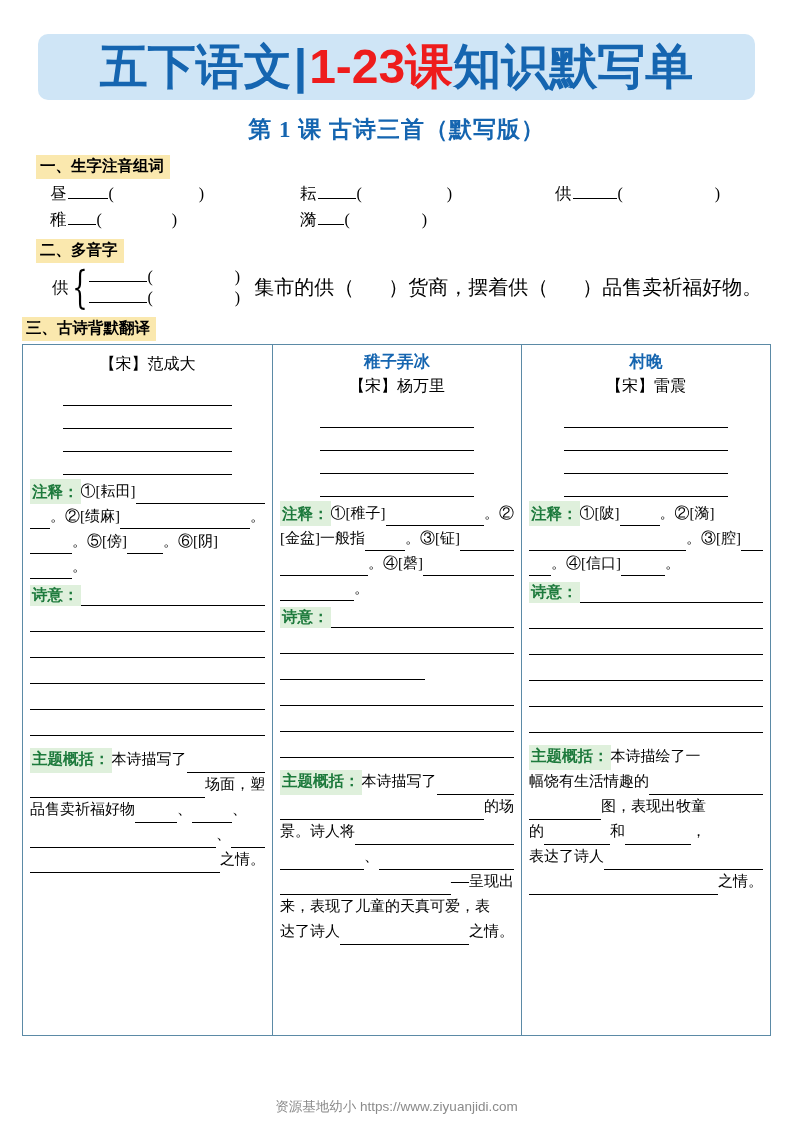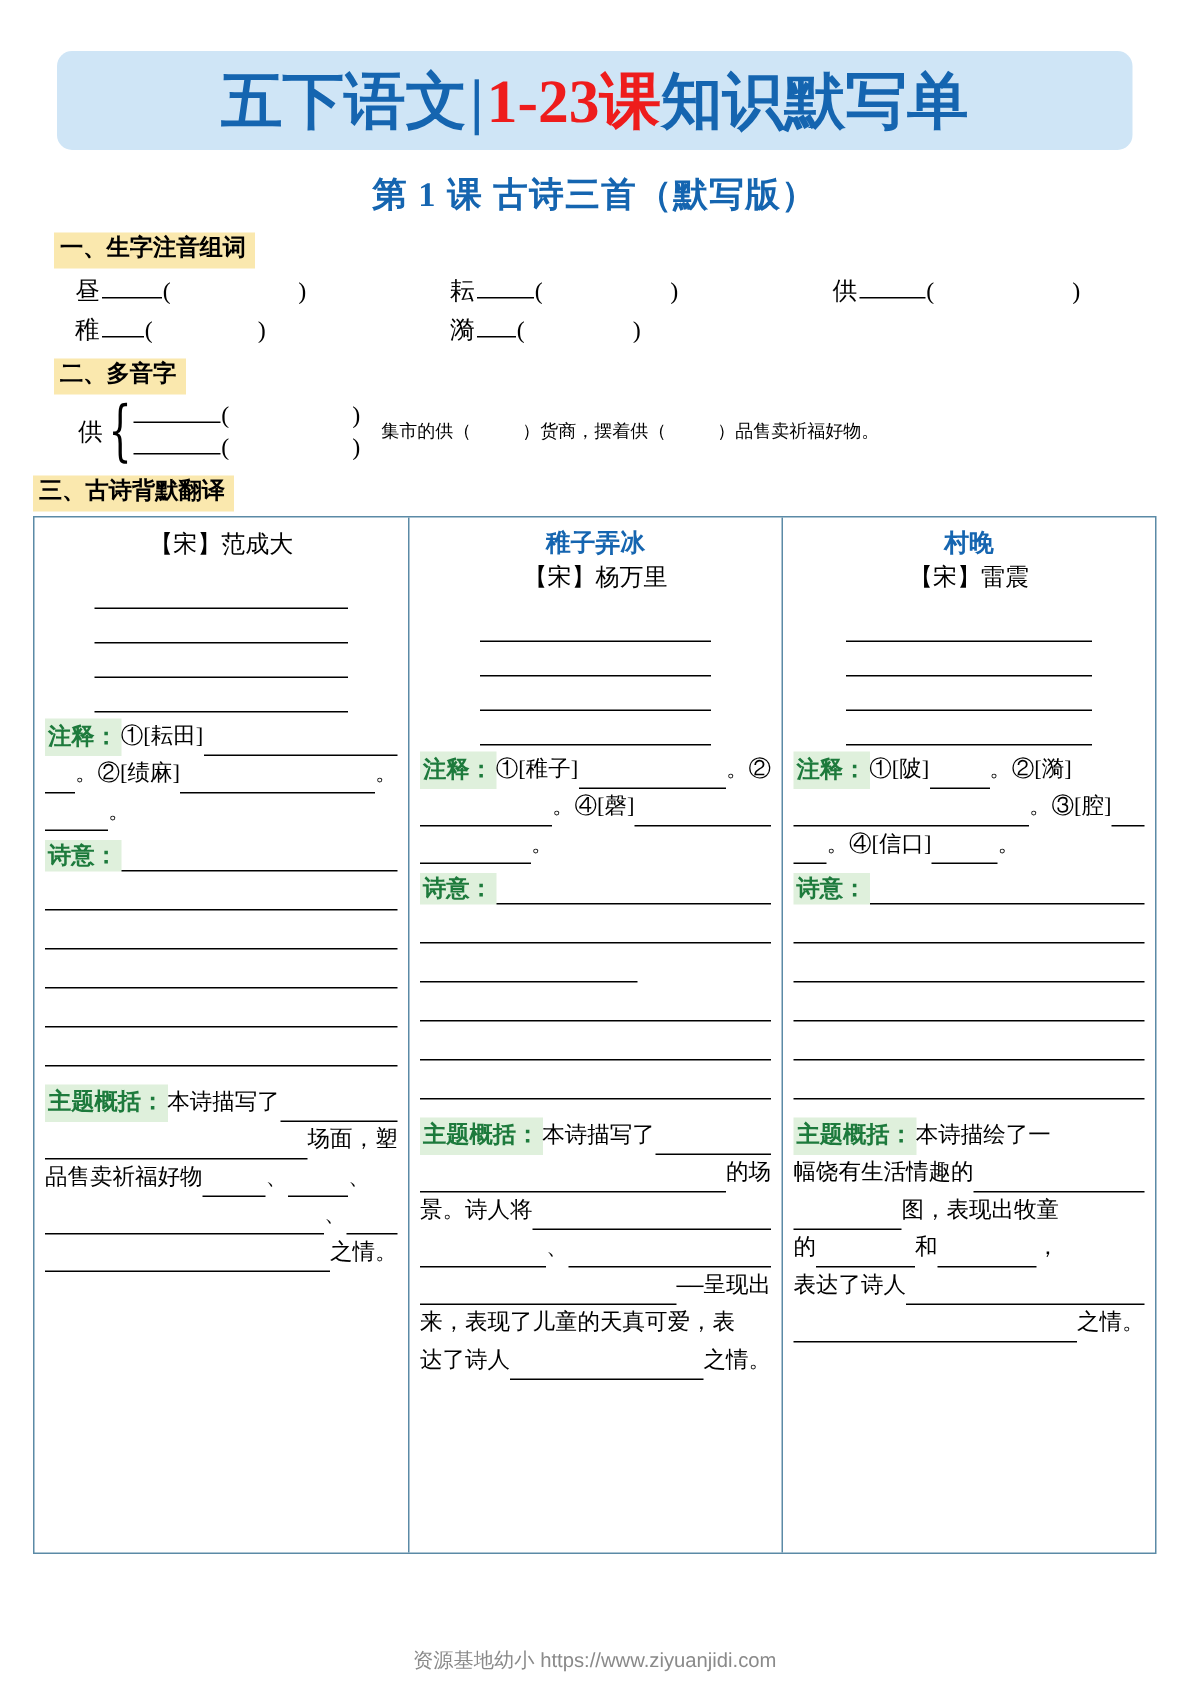--- a/index.html
+++ b/index.html
@@ -27,22 +27,22 @@
   .banner {
     margin: 34px 24px 0 24px;
     background: #cfe5f6;
     border-radius: 10px;
     height: 66px;
     display: flex;
     align-items: center;
     justify-content: center;
   }
   .banner-text {
-    font-family: Liberation Serif, serif;
-    font-size: 41px;
+    font-family: Liberation Sans, sans-serif;
+    font-size: 48px;
     font-weight: bold;
     letter-spacing: 0px;
     white-space: nowrap;
     line-height: 1;
   }
   .b-blue { color: #1565b0; }
   .b-red  { color: #ee1c1c; }
   .b-sep  { color: #1565b0; padding: 0 2px; }
 
   .subtitle {
@@ -92,21 +92,21 @@
   .brace {
     font-size: 44px;
     line-height: 0.8;
     transform: scaleX(0.55);
     display: inline-block;
     font-family: "DejaVu Serif", serif;
     margin: 0 -6px 0 -4px;
   }
   .dy-lines { display: flex; flex-direction: column; justify-content: center; }
   .dy-line { display: flex; align-items: baseline; height: 21px; }
-  .dy-sentence { margin-left: 14px; font-size: 12px; white-space: nowrap; }
+  .dy-sentence { margin-left: 14px; font-size: 20px; white-space: nowrap; }
 
   
   .ptable {
     display: flex;
     margin: 3px 8px 0 8px;
     border: 1.4px solid #5b8aa6;
     background: #fff;
     height: 692px;
     box-sizing: border-box;
   }
@@ -285,20 +285,26 @@
             <span class="fill"></span>
         </div>
         <div class="frow">
           <span class="fixed" style="width:20px;"></span>
             <span class="nb">。②[绩麻]</span>
             <span class="fill"></span>
             <span class="nb">。</span>
         </div>
         <div class="frow">
           <span class="fixed" style="width:42px;"></span>
+            <span class="nb">。⑤[傍]</span>
+            <span class="fixed" style="width:36px;"></span>
+            <span class="nb">。⑥[阴]</span>
+        </div>
+        <div class="frow">
+          <span class="fixed" style="width:42px;"></span>
             <span class="nb">。</span>
         </div>
       </div>
 
       <div class="frow" style="margin-top:2px;">
         <span class="lbl">诗意：</span>
           <span class="fill"></span>
       </div>
       <div class="blank-rows">
         <div class="brow"></div>
@@ -349,20 +355,26 @@
       </div>
 
       <div class="note-block">
         <div class="frow">
           <span class="lbl">注释：</span>
             <span class="nb">①[稚子]</span>
             <span class="fill"></span>
             <span class="nb">。②</span>
         </div>
         <div class="frow">
+          <span class="nb">[金盆]一般指</span>
+            <span class="fixed" style="width:40px;"></span>
+            <span class="nb">。③[钲]</span>
+            <span class="fill"></span>
+        </div>
+        <div class="frow">
           <span class="fixed" style="width:88px;"></span>
             <span class="nb">。④[磬]</span>
             <span class="fill"></span>
         </div>
         <div class="frow">
           <span class="fixed" style="width:74px;"></span>
             <span class="nb">。</span>
         </div>
       </div>
 

